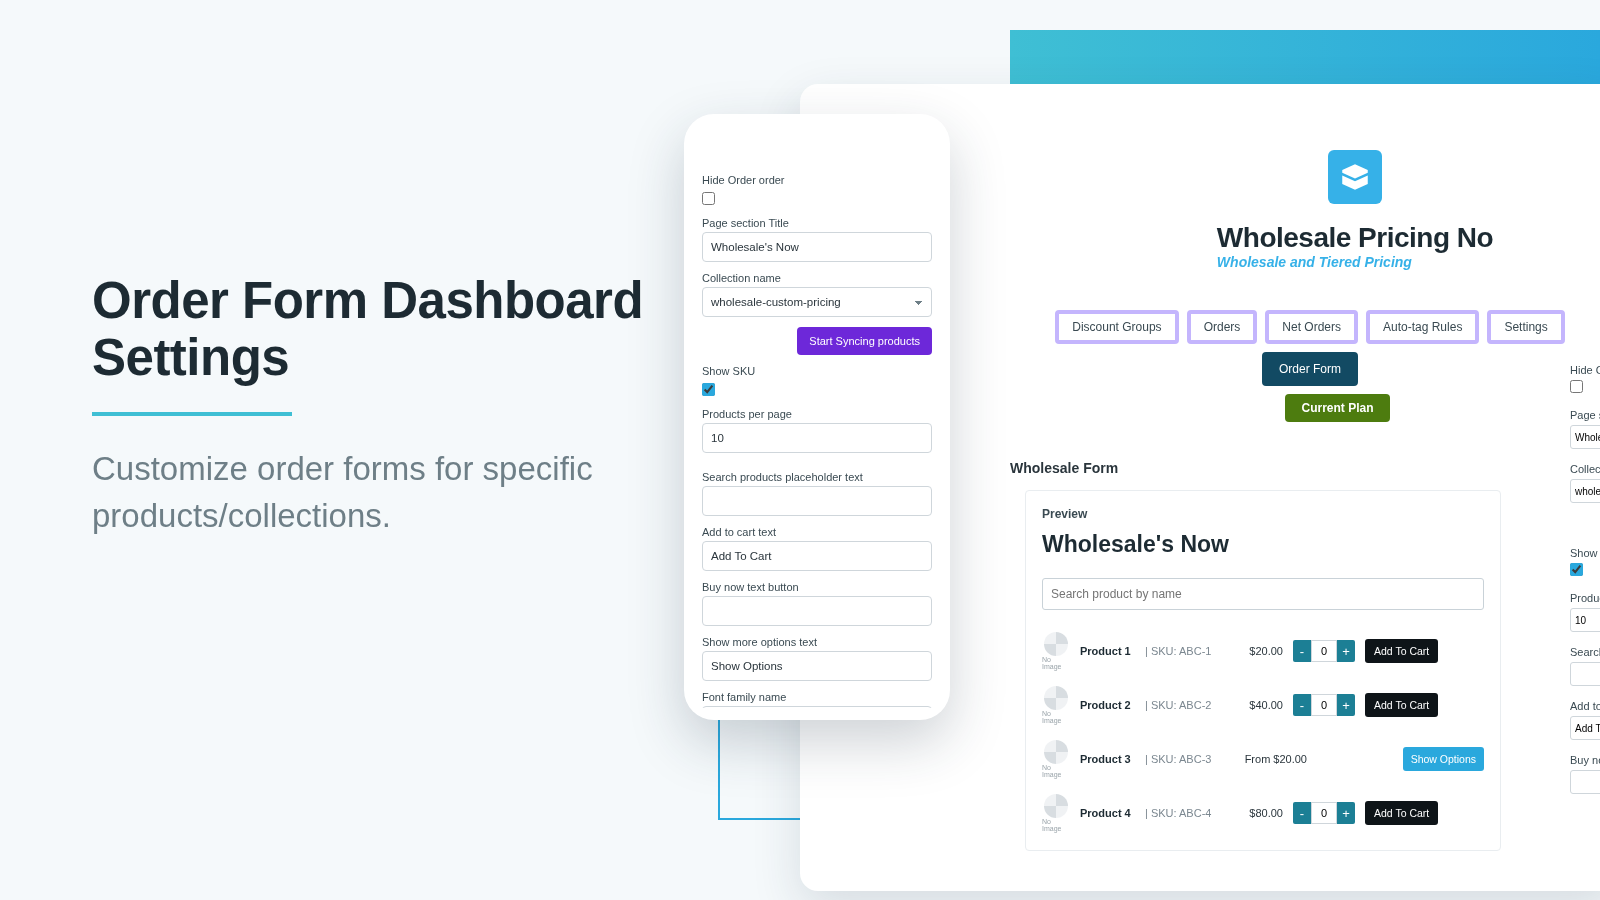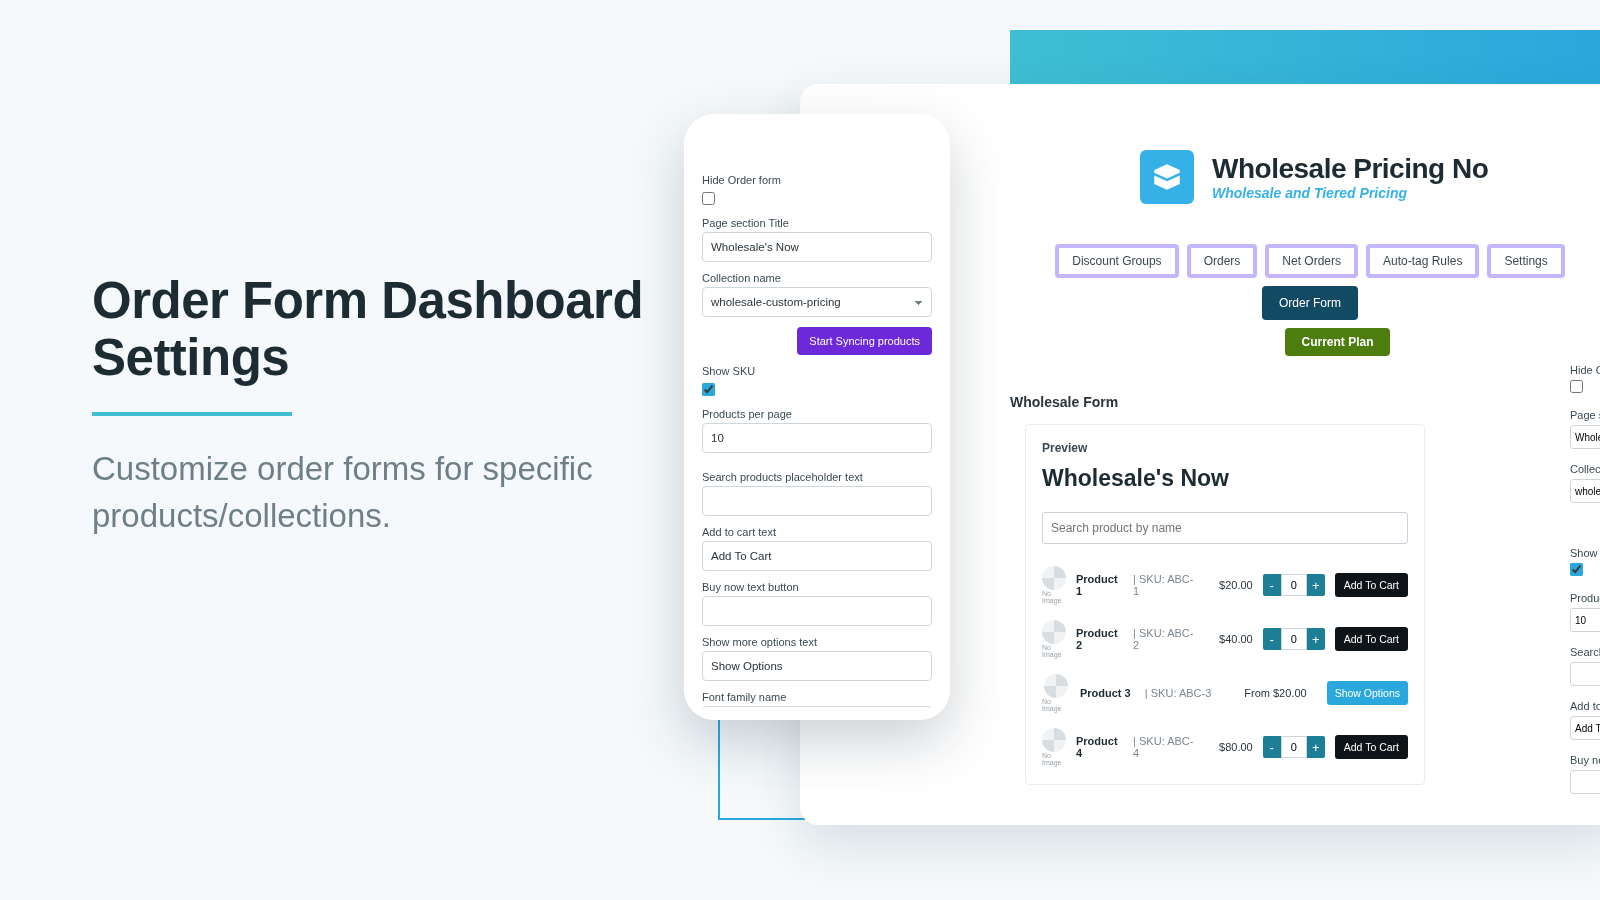--- a/index.html
+++ b/index.html
@@ -68,21 +68,21 @@
     position: absolute;
     left: 800px;
     top: 84px;
     width: 820px;
     background: #fff;
     border-radius: 18px;
     box-shadow: 0 18px 50px rgba(30,50,70,0.14);
     z-index: 2;
     padding: 66px 50px 40px 50px;
   }
-  .brand-row { display:flex; align-items:center; gap:18px; margin-left:290px; margin-bottom:40px;}
+  .brand-row { display:flex; align-items:center; gap:18px; margin-left:290px; margin-bottom:40px;flex-direction:column;}
   .brand-logo {
     width:54px; height:54px; background:#36b1e8; border-radius:6px;
     display:flex; align-items:center; justify-content:center;
   }
   .brand-logo svg { width:34px; height:34px; fill:#fff; }
   .brand-text .brand-title { font-size:28px; font-weight:800; color:#1d2b33; letter-spacing:-0.5px;}
   .brand-text .brand-sub { font-size:14px; color:#36b1e8; font-style:italic; font-weight:600;}
 
   .tab-row { display:flex; gap:8px; justify-content:center; flex-wrap:wrap; margin-bottom:8px; margin-left:200px;}
   .tab {
@@ -93,21 +93,21 @@
   .plan-btn {
     display:block; margin:8px auto 0; background:#4d7c0f; color:#fff;
     border:none; border-radius:4px; padding:7px 16px; font-size:12px; font-weight:700;
     cursor:pointer;
     margin-left:435px; width:105px;
   }
 
   .wf-title { font-size:14px; font-weight:700; color:#2a353c; margin:38px 0 14px 160px; }
 
   .preview-panel {
-    margin-left:175px; width:400px; border:1px solid #e9edf0; border-radius:4px;
+    margin-left:175px; width:476px; border:1px solid #e9edf0; border-radius:4px;
     padding:16px 16px 10px;
   }
   .preview-label { font-size:12px; color:#3a4a52; font-weight:600; }
   .preview-heading { font-size:23px; font-weight:700; color:#1d2b33; margin:10px 0 20px; }
   .search-box {
     width:100%; height:32px; border:1px solid #c9d2d8; border-radius:3px;
     font-size:12px; padding:0 8px; color:#8a969d;
   }
   .plist { margin-top:14px; }
   .prow {
@@ -312,21 +312,21 @@
     <input type="text" style="">
     <div class="lbl">Add to cart</div>
     <input type="text" value="Add To C" style="">
     <div class="lbl">Buy now te</div>
     <input type="text" style="">
   </div>
 </div>
 
 <div class="mobile-card">
   <div class="mobile-inner">
-    <span class="m-lbl">Hide Order form</span>
+    <span class="m-lbl">Hide Order order</span>
     <input type="checkbox" class="m-check" style="">
 
     <span class="m-lbl">Page section Title</span>
     <input class="m-input" value="Wholesale's Now" style="">
 
     <span class="m-lbl">Collection name</span>
     <select class="m-select">
       <option>wholesale-custom-pricing</option>
     </select>
 

